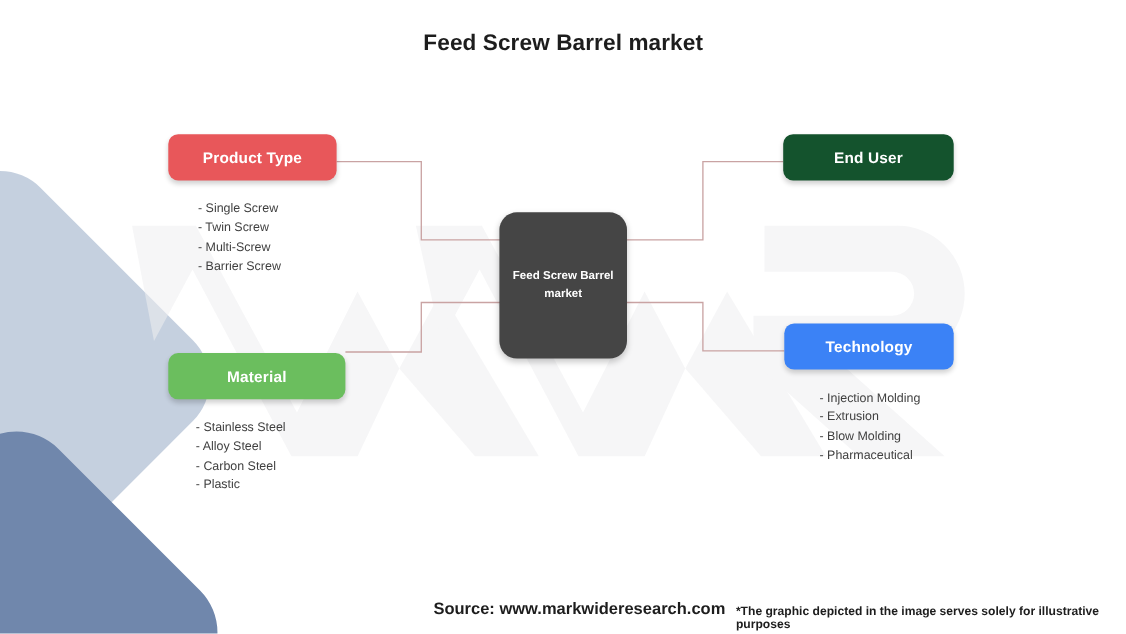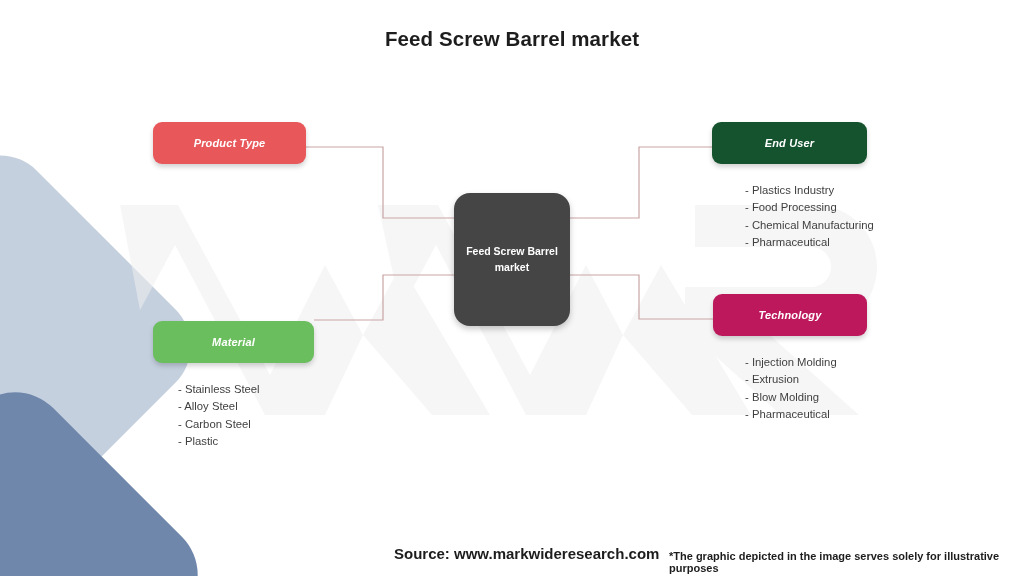--- a/index.html
+++ b/index.html
@@ -67,23 +67,22 @@
 
   
   .cat{position:absolute;}
   .cat-head{
     height:42px;border-radius:9px;
     display:flex;align-items:center;justify-content:center;
     box-shadow:0 3px 5px rgba(0,0,0,.18);
     box-sizing:border-box;padding:0 10px;
   }
   .cat-head-label{
-    color:#ffffff;font-size:11px;font-weight:bold;text-align:center;
+    color:#ffffff;font-size:14px;font-weight:bold;text-align:center;
     letter-spacing:.15px;
-    font-style:italic;
   }
   .cat-items{
     margin-top:18px;
     list-style:none;padding:0;
   }
   .cat-items li{
     font-size:11.3px;color:#3f3f3f;line-height:17.4px;white-space:nowrap;
   }
 
   
@@ -146,48 +145,48 @@
   </svg>
 
   <div class="hub" style="background: rgb(69, 69, 69);">
     <div class="hub-label">Feed Screw Barrel market</div>
   </div>
 
   <div class="cat" id="cat-product">
     <div class="cat-head" style="background: rgb(232, 87, 90);">
       <span class="cat-head-label">Product Type</span>
     </div>
+    <ul class="cat-items">
+      <li>- Single Screw</li>
+      <li>- Twin Screw</li>
+      <li>- Multi-Screw</li>
+      <li>- Barrier Screw</li>
+    </ul>
   </div>
 
   <div class="cat" id="cat-material">
     <div class="cat-head" style="background: rgb(107, 190, 94);">
       <span class="cat-head-label">Material</span>
     </div>
     <ul class="cat-items">
       <li>- Stainless Steel</li>
       <li>- Alloy Steel</li>
       <li>- Carbon Steel</li>
       <li>- Plastic</li>
     </ul>
   </div>
 
   <div class="cat" id="cat-enduser">
     <div class="cat-head" style="background: #14532d;">
       <span class="cat-head-label">End User</span>
     </div>
-    <ul class="cat-items">
-      <li>- Plastics Industry</li>
-      <li>- Food Processing</li>
-      <li>- Chemical Manufacturing</li>
-      <li>- Pharmaceutical</li>
-    </ul>
   </div>
 
   <div class="cat" id="cat-technology">
-    <div class="cat-head" style="background: #be185d;">
+    <div class="cat-head" style="background: #3b82f6;">
       <span class="cat-head-label">Technology</span>
     </div>
     <ul class="cat-items">
       <li>- Injection Molding</li>
       <li>- Extrusion</li>
       <li>- Blow Molding</li>
       <li>- Pharmaceutical</li>
     </ul>
   </div>
 

